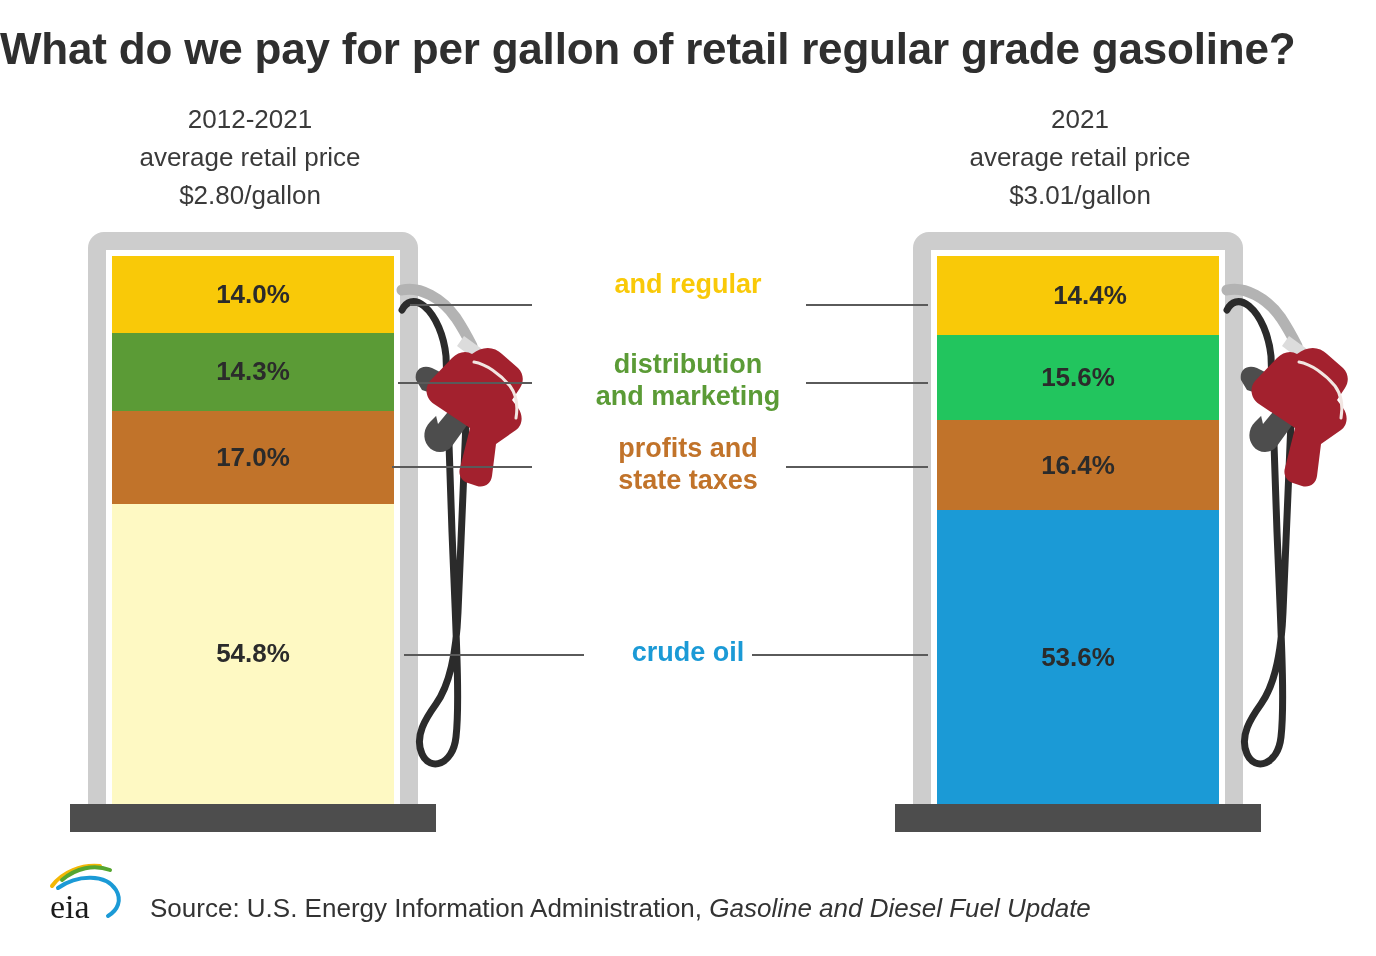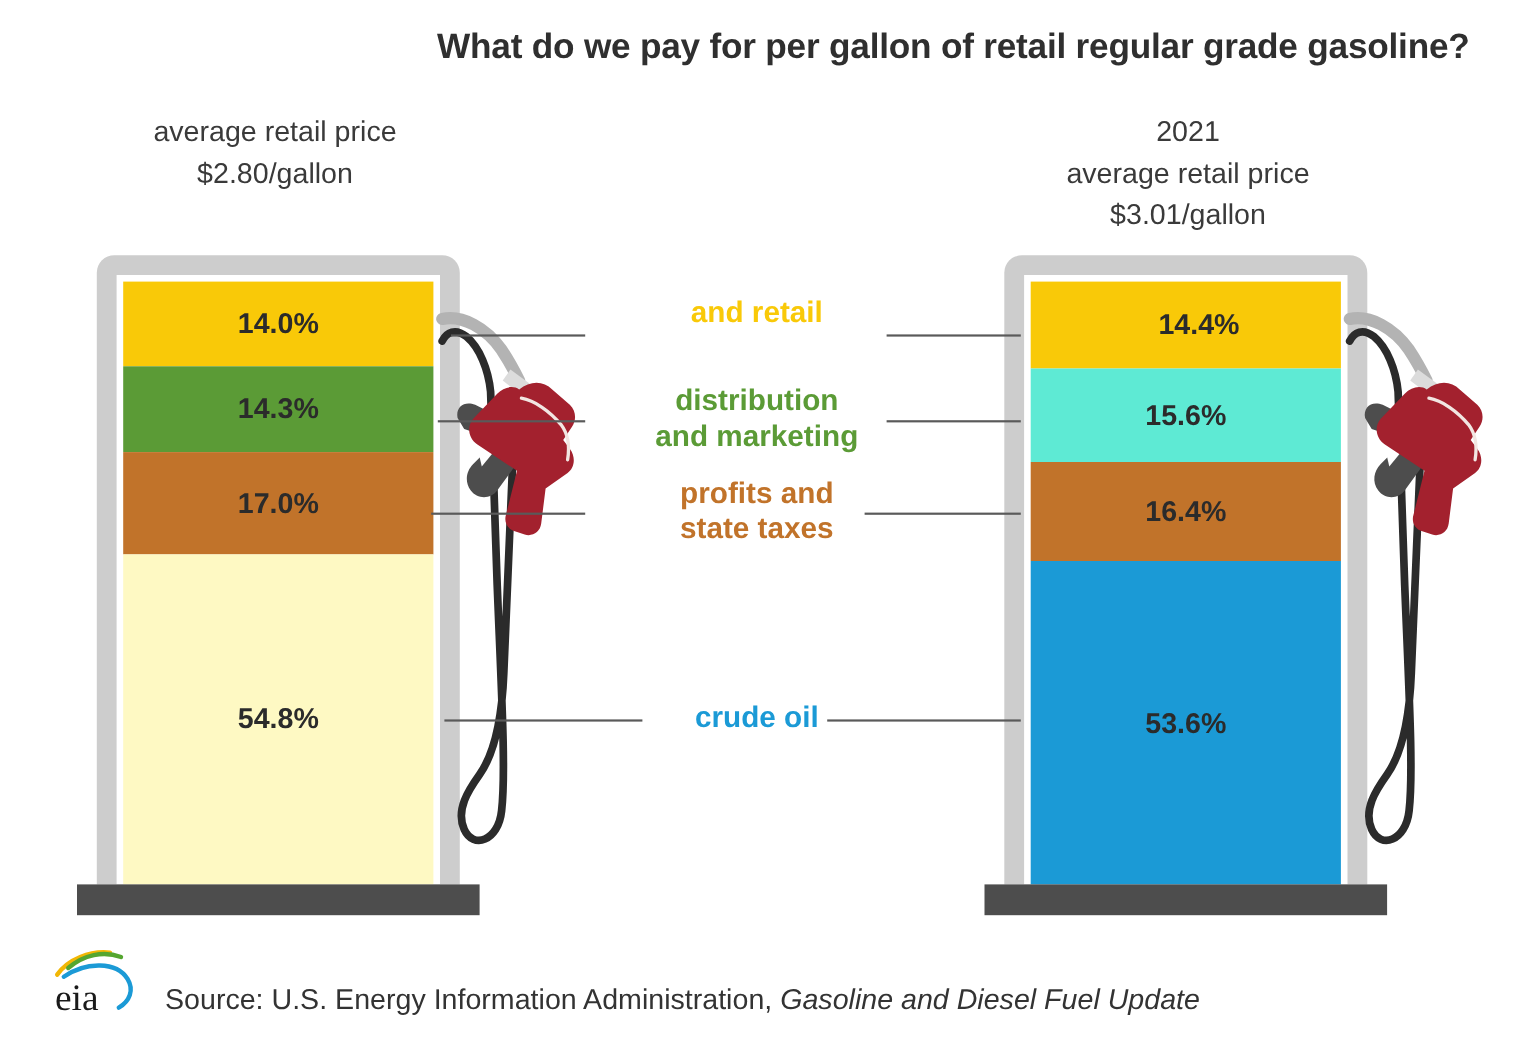--- a/index.html
+++ b/index.html
@@ -9,22 +9,22 @@
     background: #ffffff;
     font-family: "Liberation Sans", sans-serif;
     overflow: hidden;
   }
   .page { position: relative; width: 1376px; height: 956px; background: #fff; }
 
   
   .title {
     position: absolute;
     left: 0; top: 24px; width: 1336px;
-    text-align: right;
-    font-size: 32px;
+    text-align: left;
+    font-size: 44px;
     font-weight: bold;
     color: #2f2f2f;
     letter-spacing: -0.2px;
   }
 
   
   .col-header {
     position: absolute;
     width: 420px;
     text-align: center;
@@ -134,20 +134,21 @@
   .source-text .ital { font-style: italic; }
 </style>
 </head>
 <body>
 
 <div class="page">
 
   <div class="title">What do we pay for per gallon of retail regular grade gasoline?</div>
 
   <div class="col-header left">
+    <div>2012-2021</div>
     <div>average retail price</div>
     <div>$2.80/gallon</div>
   </div>
 
   <div class="col-header right">
     <div>2021</div>
     <div>average retail price</div>
     <div>$3.01/gallon</div>
   </div>
 
@@ -184,21 +185,21 @@
              L 34 172 C 26 167 24 156 30 149 L 52 126 C 58 120 66 118 72 122 Z" fill="#a3212e"></path>
 
     <path d="M 74 130 C 86 132 100 142 110 154 C 116 162 118 174 116 186" fill="none" stroke="#f2e6e2" stroke-width="3" stroke-linecap="round"></path>
   </svg>
 
   <div class="pump right">
     <div class="pump-body"></div>
     <div class="pump-screen"></div>
     <div class="segments">
       <div class="seg" style="flex:14.4 1 0; background:#f9c908;padding-left:24px;">14.4%</div>
-      <div class="seg" style="flex:15.6 1 0; background:#5eead4;text-align:right;">15.6%</div>
+      <div class="seg" style="flex:15.6 1 0; background:#22c55e;text-align:right;">15.6%</div>
       <div class="seg" style="flex:16.4 1 0; background:#c1732a;">16.4%</div>
       <div class="seg" style="flex:53.6 1 0; background:#1b9ad6;">53.6%</div>
     </div>
     <div class="pump-base"></div>
   </div>
 
   <svg class="hose-svg right" viewBox="0 0 190 560">
     <path d="M 2 78 C 6 70 14 66 24 74 C 36 84 44 104 46 124
              L 52 300 C 56 400 60 470 56 505
              C 53 533 30 540 22 522 C 14 504 26 486 36 472
@@ -222,21 +223,21 @@
   <div class="leader" style="left:806px; top:382px; width:122px;"></div>
 
   <div class="leader" style="left:392px; top:466px; width:140px;"></div>
   <div class="leader" style="left:786px; top:466px; width:142px;"></div>
 
   <div class="leader" style="left:404px; top:654px; width:180px;"></div>
   <div class="leader" style="left:752px; top:654px; width:176px;"></div>
 
   <div class="legend">
     <div class="legend-label l-refining">
-      <div>and retail</div>
+      <div>and regular</div>
     </div>
     <div class="legend-label l-distrib">
       <div>distribution</div>
       <div>and marketing</div>
     </div>
     <div class="legend-label l-taxes">
       <div>profits and</div>
       <div>state taxes</div>
     </div>
     <div class="legend-label l-crude">crude oil</div>

